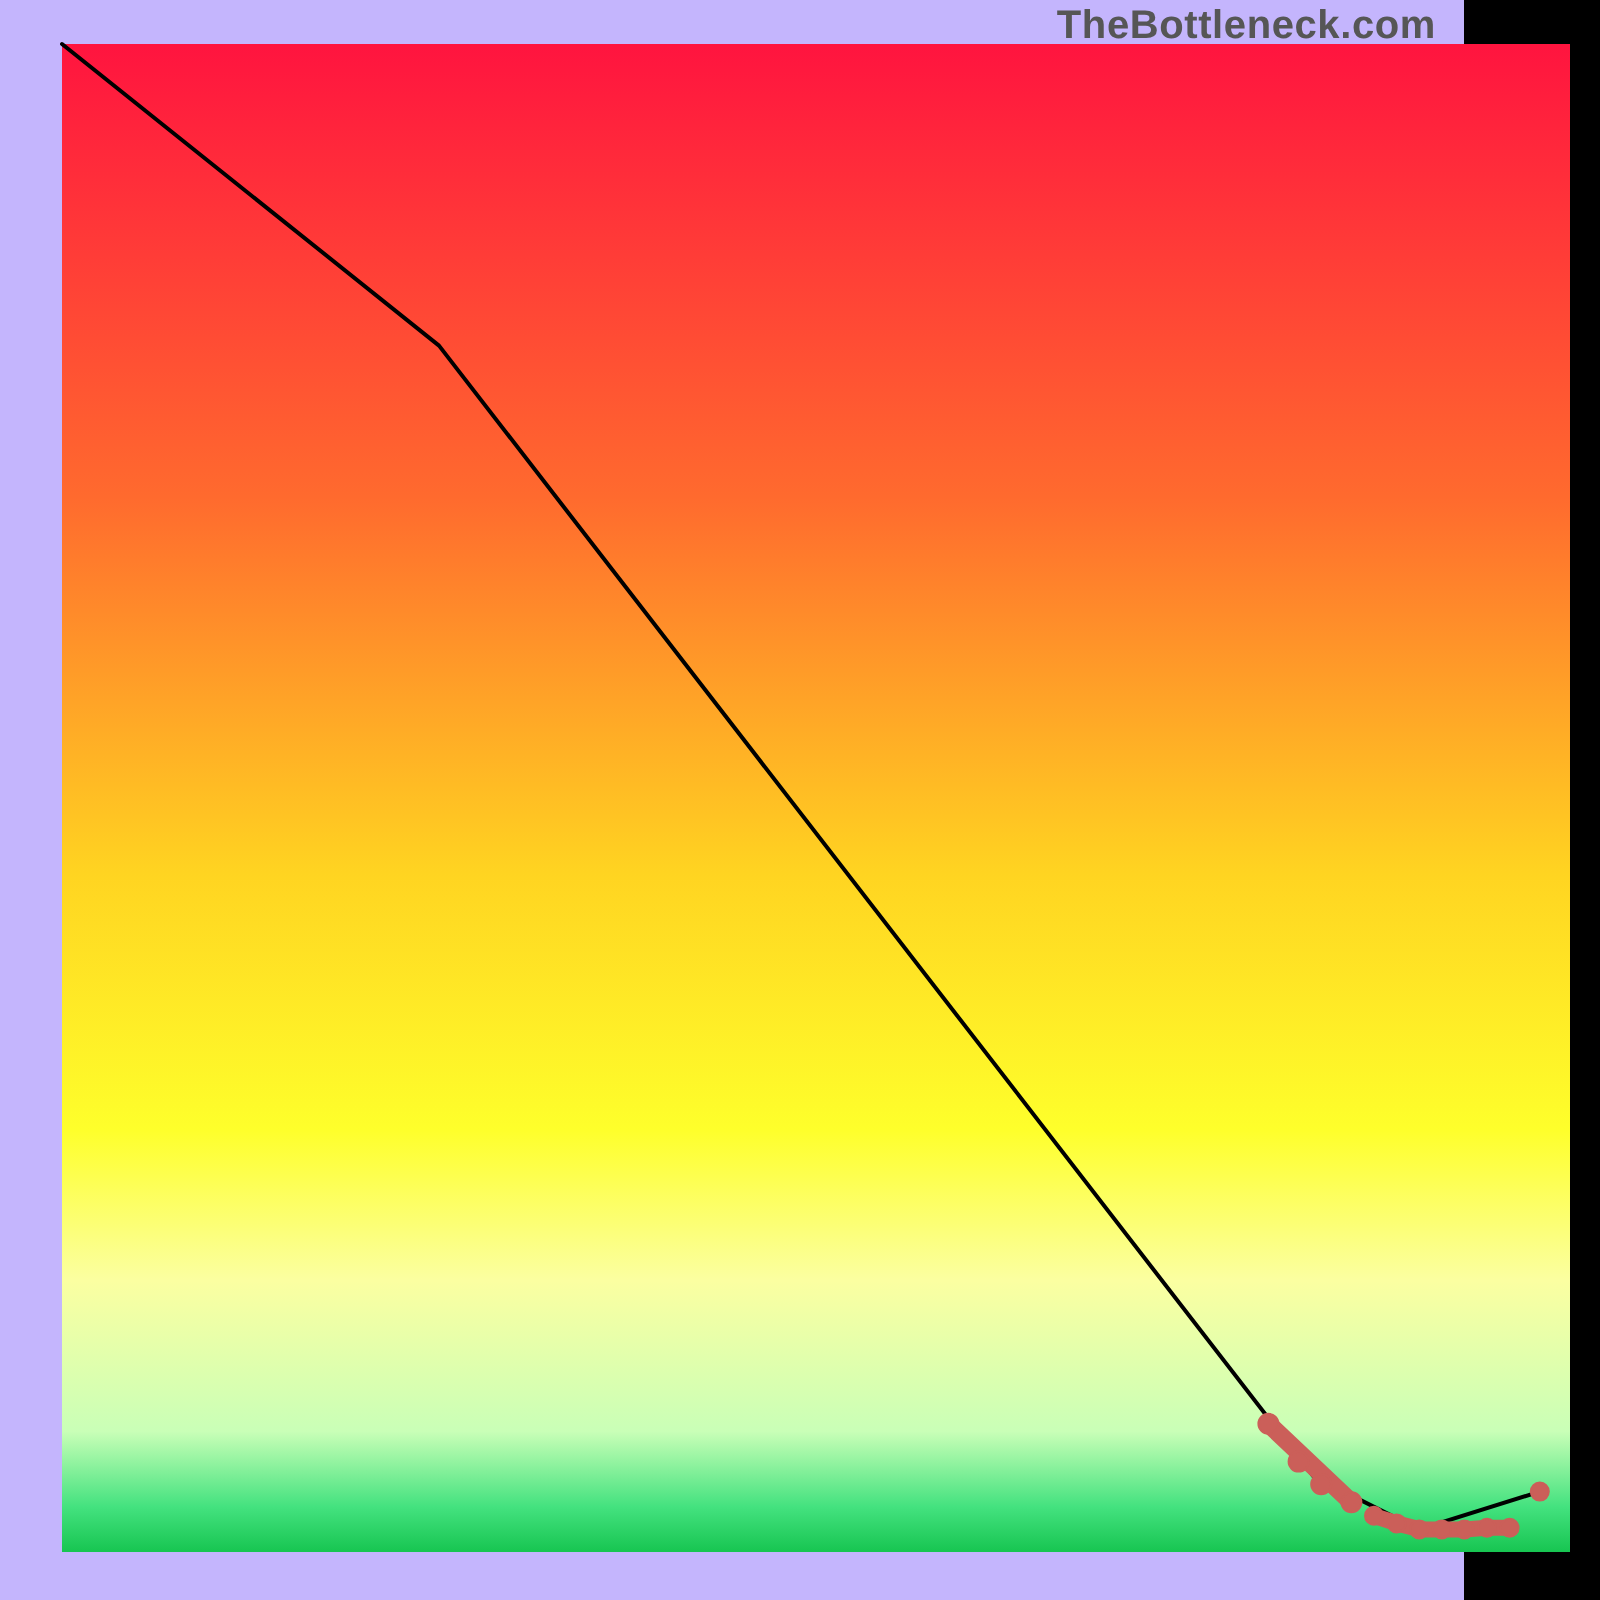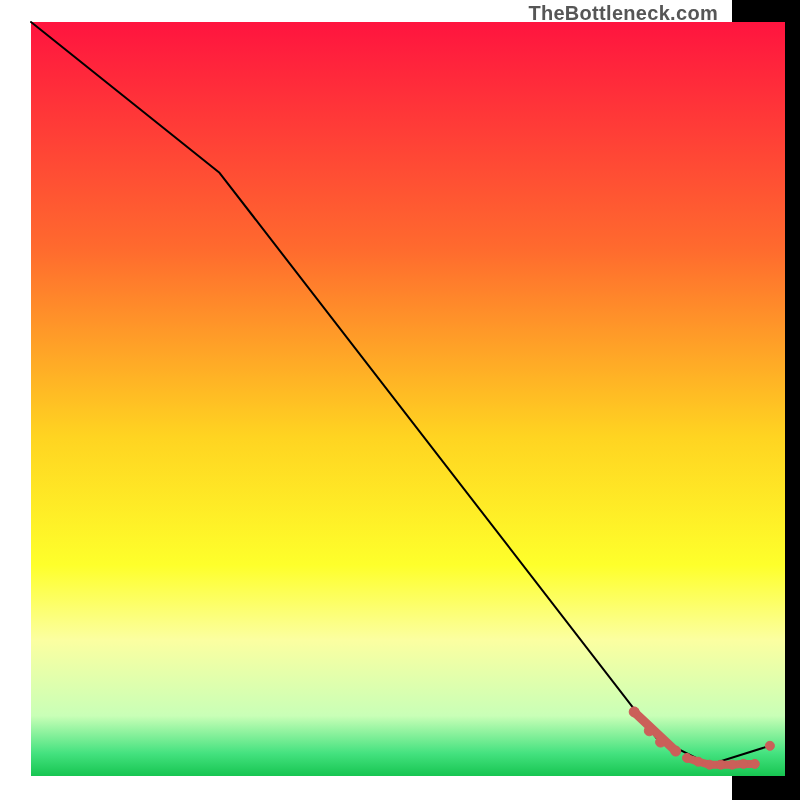--- a/index.html
+++ b/index.html
@@ -7,21 +7,21 @@
     padding: 0;
     width: 800px;
     height: 800px;
     background: #000000;
     overflow: hidden;
   }
   .stage {
     position: relative;
     width: 732px;
     height: 800px;
-    background: #ffffff;
+    background: #c4b5fd;
   }
   .plot-area {
     position: absolute;
     left: 31px;
     top: 22px;
     width: 754px;
     height: 754px;
     
   }
   .watermark {

